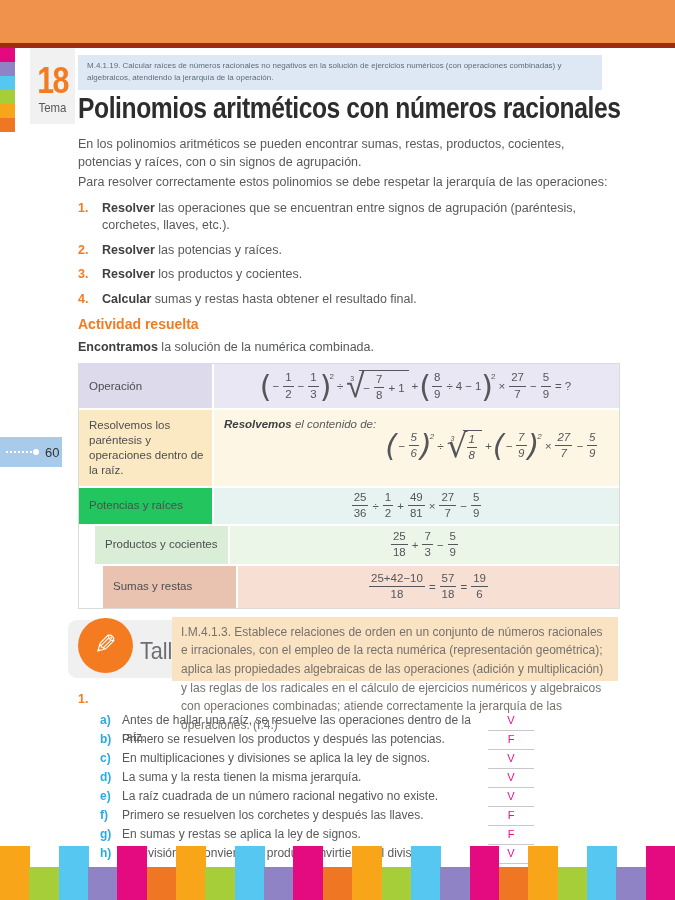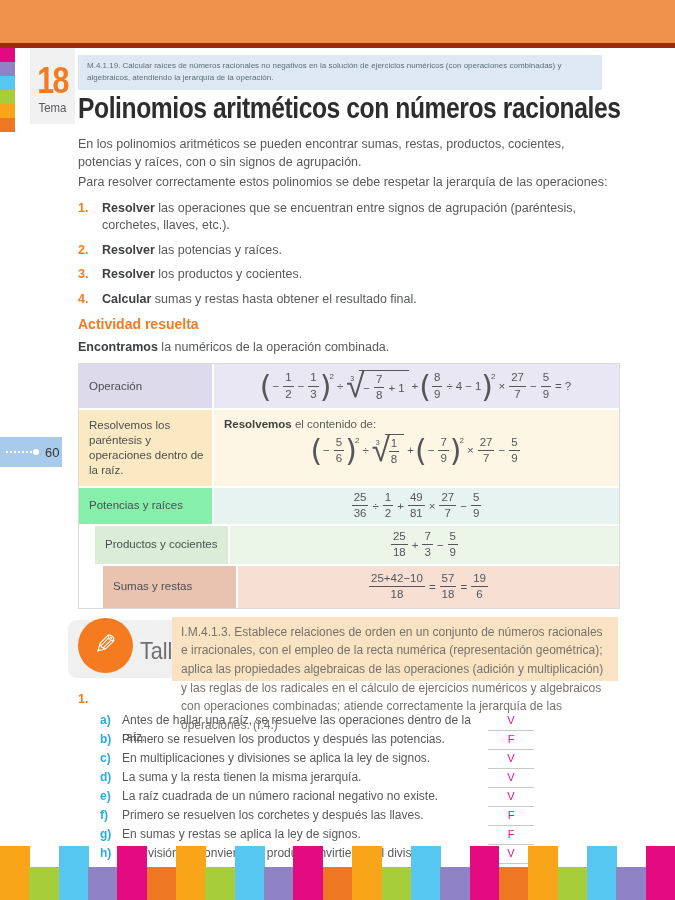--- a/index.html
+++ b/index.html
@@ -32,21 +32,21 @@
 
   .act-head{margin:6px 0 4px 0;font-size:14px;font-weight:bold;color:#F47B20;}
   .act-intro{margin:0 0 7px 0;}
 
   .atable{width:540px;border:1px solid #d9ddd6;border-collapse:separate;}
   .t-row{display:flex;border-bottom:2px solid #fff;}
   .t-row:last-child{border-bottom:none;padding-left:24px;}
   .t-label{width:135px;flex:none;box-sizing:border-box;padding:8px 8px 8px 10px;font-size:11.5px;line-height:1.3;
     color:#4d4e50;border-right:2px solid #fff;display:flex;align-items:center;}
   .t-content{flex:1;display:flex;align-items:center;justify-content:center;position:relative;}
-  .t-content.col{flex-direction:column;align-items:stretch;justify-content:flex-start;}
+  .t-content.col{flex-direction:row;align-items:stretch;justify-content:flex-start;font-style:italic;}
   .t-prefix{padding:6px 10px 0 10px;font-size:11.5px;color:#58595B;}
   .t-content.col .mformula{align-self:center;margin:2px 0 6px 0;}
 
   .mformula{display:inline-flex;align-items:center;font-size:11.5px;color:#55565a;}
   .mfrac{display:inline-flex;flex-direction:column;align-items:center;margin:0 2px;line-height:1.15;}
   .mfn{padding:0 2px 1px;border-bottom:1px solid #55565a;}
   .mfd{padding-top:1px;}
   .mop{margin:0 2px;}
   .mnum{margin:0 1px;}
   .mparen{font-size:30px;font-weight:400;line-height:.9;margin:0 -1px;font-family:"DejaVu Sans",sans-serif;}
@@ -125,21 +125,21 @@
     <div class="step">
       <span class="step-num">3.</span>
       <span class="step-text"><b class="dk">Resolver</b><span> los productos y cocientes.</span></span>
     </div>
     <div class="step">
       <span class="step-num">4.</span>
       <span class="step-text"><b class="dk">Calcular</b><span> sumas y restas hasta obtener el resultado final.</span></span>
     </div>
 
     <div class="act-head">Actividad resuelta</div>
-    <p class="act-intro"><b class="dk">Encontramos</b><span> la numéricos de la operación combinada.</span></p>
+    <p class="act-intro"><b class="dk">Encontramos</b><span> la solución de la numérica combinada.</span></p>
 
     <div class="atable">
       <div class="t-row" style="min-height: 44px;">
         <div class="t-label" style="background: rgb(220, 218, 235);">Operación</div>
         <div class="t-content" style="background: rgb(232, 231, 243);">
           <span class="mformula">
               <span class="mparen">(</span>
               <span class="mop">−</span>
               <span class="mfrac">
                 <span class="mfn">1</span>
@@ -233,21 +233,21 @@
               </span>
               <span class="mop">−</span>
               <span class="mfrac">
                 <span class="mfn">5</span>
                 <span class="mfd">9</span>
               </span>
             </span>
         </div>
       </div>
       <div class="t-row" style="min-height: 36px;">
-        <div class="t-label" style="background: #86efac;">Potencias y raíces</div>
+        <div class="t-label" style="background: #22c55e;">Potencias y raíces</div>
         <div class="t-content" style="background: rgb(231, 243, 241);">
           <span class="mformula">
               <span class="mfrac">
                 <span class="mfn">25</span>
                 <span class="mfd">36</span>
               </span>
               <span class="mop">÷</span>
               <span class="mfrac">
                 <span class="mfn">1</span>
                 <span class="mfd">2</span>

